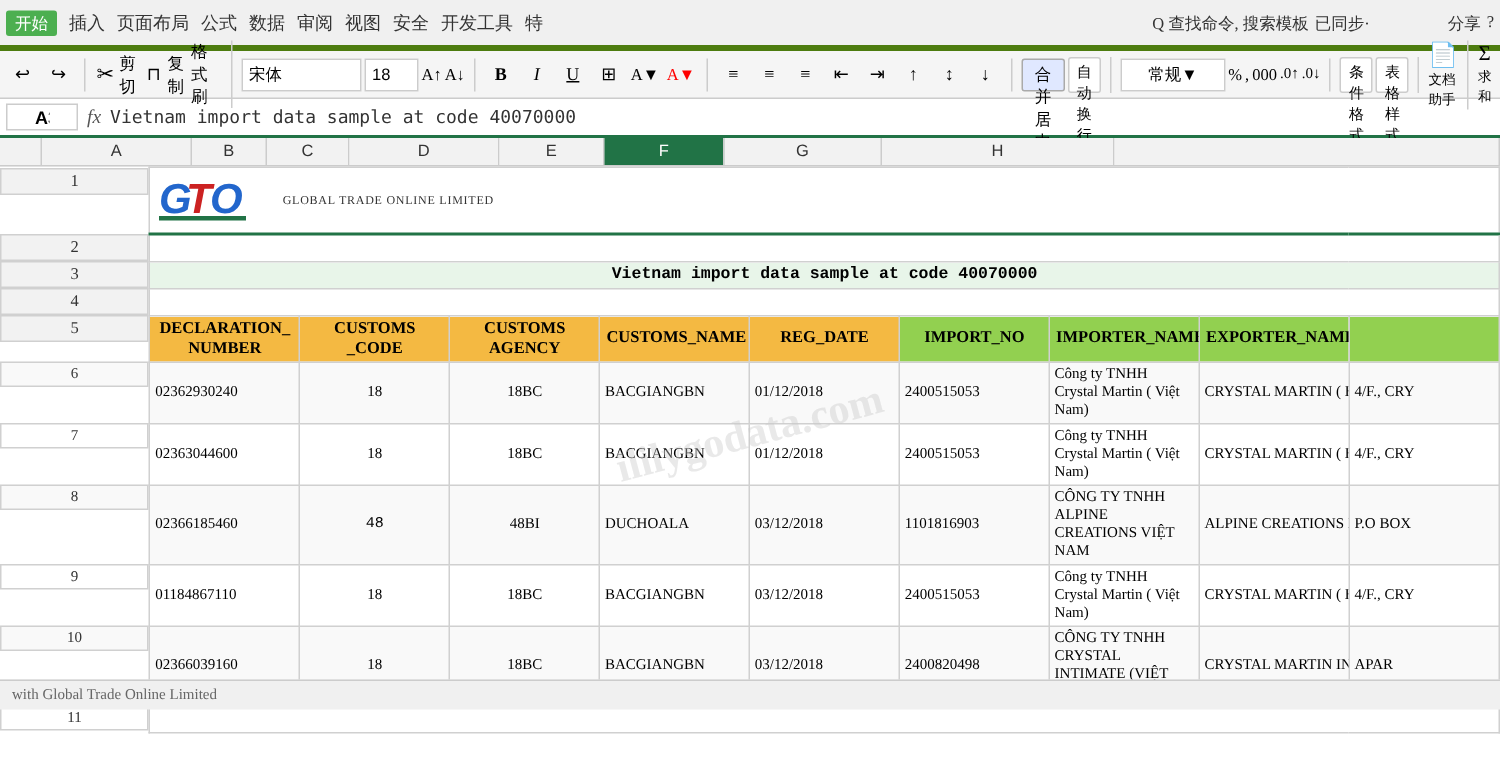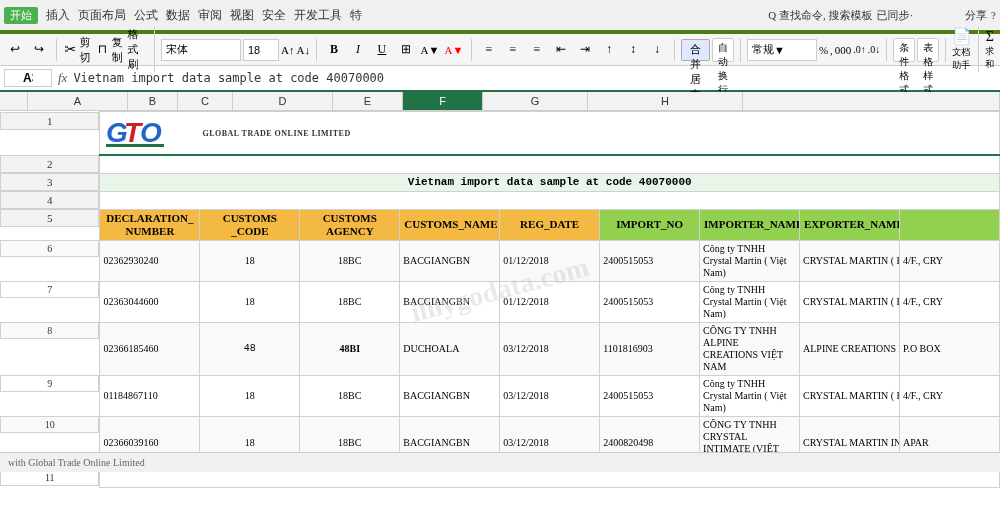--- a/index.html
+++ b/index.html
@@ -260,21 +260,21 @@
     }
 
     .combo-box {
       border: 1px solid #ccc;
       padding: 1px 4px;
       font-size: 11px;
       width: 70px;
       height: 22px;
       display: flex;
       align-items: center;
-      justify-content: flex-start;
+      justify-content: center;
       background: #fff;
       cursor: pointer;
     }
 
     .right-tools {
       margin-left: auto;
       display: flex;
       align-items: center;
       gap: 4px;
     }
@@ -403,21 +403,21 @@
         <div style="display:flex; align-items:center; gap:4px;">
           <div>
             <svg width="80" height="36" viewBox="0 0 80 36">
               <text x="2" y="28" font-size="28" font-weight="bold" font-style="italic" fill="#2266cc" font-family="Arial">G</text>
               <text x="20" y="28" font-size="28" font-weight="bold" font-style="italic" fill="#cc2222" font-family="Arial">T</text>
               <text x="36" y="28" font-size="28" font-weight="bold" font-style="italic" fill="#2266cc" font-family="Arial">O</text>
               <rect x="2" y="30" width="58" height="3" fill="#217346"></rect>
             </svg>
           </div>
           <div>
-            <div style="font-size:8px; font-weight:bold; color:#333; letter-spacing:0.5px;margin-left:14px;">GLOBAL TRADE ONLINE LIMITED</div>
+            <div style="font-size:8px; font-weight:normal; color:#333; letter-spacing:0.5px;">GLOBAL TRADE ONLINE LIMITED</div>
           </div>
         </div>
       </td>
     </tr>
 
     <tr>
       <td class="row-num">2</td>
       <td colspan="9" style="height:16px;"></td>
     </tr>
 
@@ -467,21 +467,21 @@
       <td>2400515053</td>
       <td style="white-space:normal; line-height:1.2; font-size:10px;">Công ty TNHH Crystal Martin ( Việt Nam)</td>
       <td>CRYSTAL MARTIN ( HONG KONG) LIMITED</td>
       <td>4/F., CRY</td>
     </tr>
 
     <tr class="data-row">
       <td class="row-num">8</td>
       <td>02366185460</td>
       <td style="text-align:center;font-family:Liberation Mono, monospace;">48</td>
-      <td style="text-align:center;font-weight:bold;">48BI</td>
+      <td style="text-align:center;">48BI</td>
       <td>DUCHOALA</td>
       <td>03/12/2018</td>
       <td>1101816903</td>
       <td style="white-space:normal; line-height:1.2; font-size:10px;">CÔNG TY TNHH ALPINE CREATIONS VIỆT NAM</td>
       <td>ALPINE CREATIONS  LTD</td>
       <td>P.O BOX</td>
     </tr>
 
     <tr class="data-row">
       <td class="row-num">9</td>

